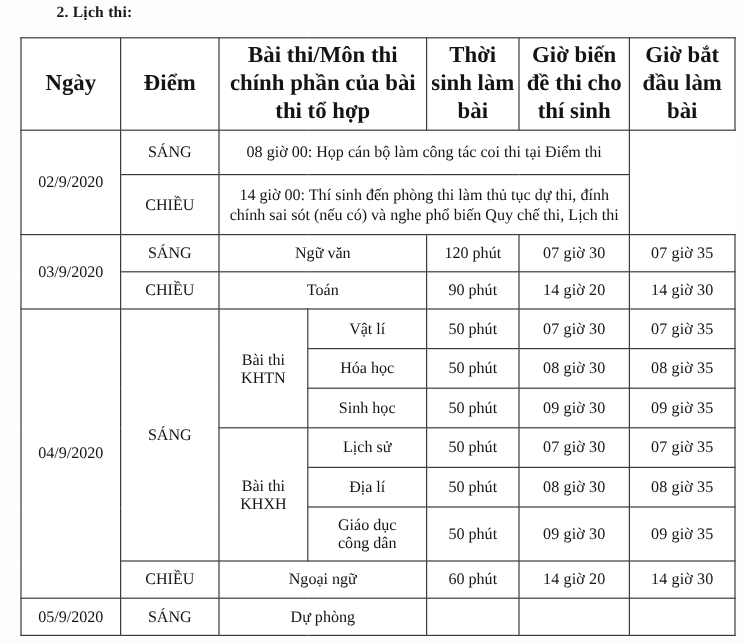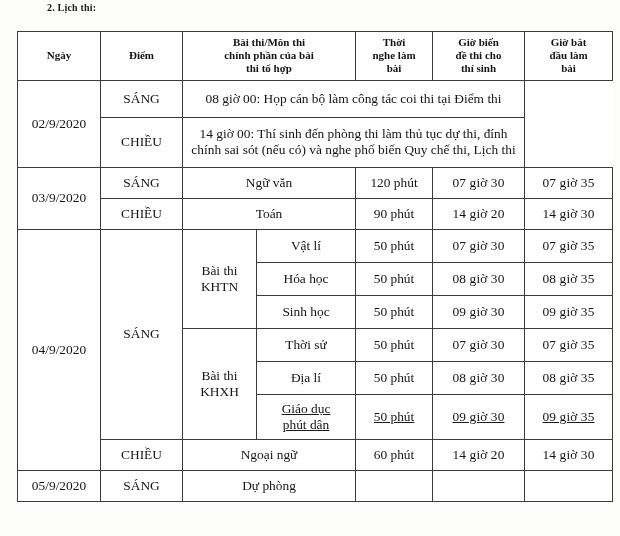--- a/index.html
+++ b/index.html
@@ -24,21 +24,21 @@
     width: 620px;
     height: 536px;
     background: #fdfdfc;
   }
 
   
   .section-title {
     position: absolute;
     left: 47px;
     top: 2px;
-    font-size: 10px;
+    font-size: 13px;
     font-weight: bold;
     letter-spacing: 0.2px;
     white-space: nowrap;
   }
 
   
   .sched-wrap {
     position: absolute;
     left: 17px;
     top: 31px;
@@ -60,21 +60,21 @@
     line-height: 1.18;
     text-align: center;
     vertical-align: middle;
     font-weight: normal;
     color: #141414;
     word-wrap: break-word;
   }
 
   table.sched thead th {
     font-weight: bold;
-    font-size: 11px;
+    font-size: 19px;
     line-height: 1.2;
     padding: 4px 2px;
   }
 
   
   col.c-ngay     { width: 83px; }
   col.c-buoi     { width: 82px; }
   col.c-group    { width: 74px; }
   col.c-mon      { width: 99px; }
   col.c-thoigian { width: 77px; }
@@ -91,21 +91,21 @@
   .cell-time {
     font-weight: bold;
     letter-spacing: 0.1px;
     margin-top: 22px;
   }
   .cell-blank { }
   .r-note-1 { height: 37px; }
   .r-note-2 { height: 50px; }
   .r-std    { height: 31px; }
   .r-sub    { height: 33px; }
-  .r-sub-2  { height: 45px; text-decoration: underline; }
+  .r-sub-2  { height: 45px; }
 </style>
 </head>
 <body>
 
 <div class="page">
 
   <div class="section-title">2. Lịch thi:</div>
 
   <div class="sched-wrap">
     <table class="sched">
@@ -123,21 +123,21 @@
         <tr>
           <th>Ngày</th>
           <th>Điểm</th>
           <th colspan="2">
             <span>Bài thi/Môn thi</span><br>
             <span>chính phần của bài</span><br>
             <span>thi tổ hợp</span>
           </th>
           <th>
             <span>Thời</span><br>
-            <span>nghe làm</span><br>
+            <span>sinh làm</span><br>
             <span>bài</span>
           </th>
           <th>
             <span>Giờ biến</span><br>
             <span>đề thi cho</span><br>
             <span>thí sinh</span>
           </th>
           <th>
             <span>Giờ bắt</span><br>
             <span>đầu làm</span><br>
@@ -204,37 +204,37 @@
           <td>50 phút</td>
           <td class="cell-time">09 giờ 30</td>
           <td class="cell-time">09 giờ 35</td>
         </tr>
 
         <tr class="r-sub">
           <td rowspan="3">
             <span>Bài thi</span><br>
             <span>KHXH</span>
           </td>
-          <td>Thời sử</td>
+          <td>Lịch sử</td>
           <td>50 phút</td>
           <td class="cell-time">07 giờ 30</td>
           <td class="cell-time">07 giờ 35</td>
         </tr>
 
         <tr class="r-sub">
           <td>Địa lí</td>
           <td>50 phút</td>
           <td class="cell-time">08 giờ 30</td>
           <td class="cell-time">08 giờ 35</td>
         </tr>
 
         <tr class="r-sub-2">
           <td>
             <span>Giáo dục</span><br>
-            <span>phút dân</span>
+            <span>công dân</span>
           </td>
           <td>50 phút</td>
           <td class="cell-time">09 giờ 30</td>
           <td class="cell-time">09 giờ 35</td>
         </tr>
 
         <tr class="r-std">
           <td>CHIỀU</td>
           <td colspan="2">Ngoại ngữ</td>
           <td>60 phút</td>

